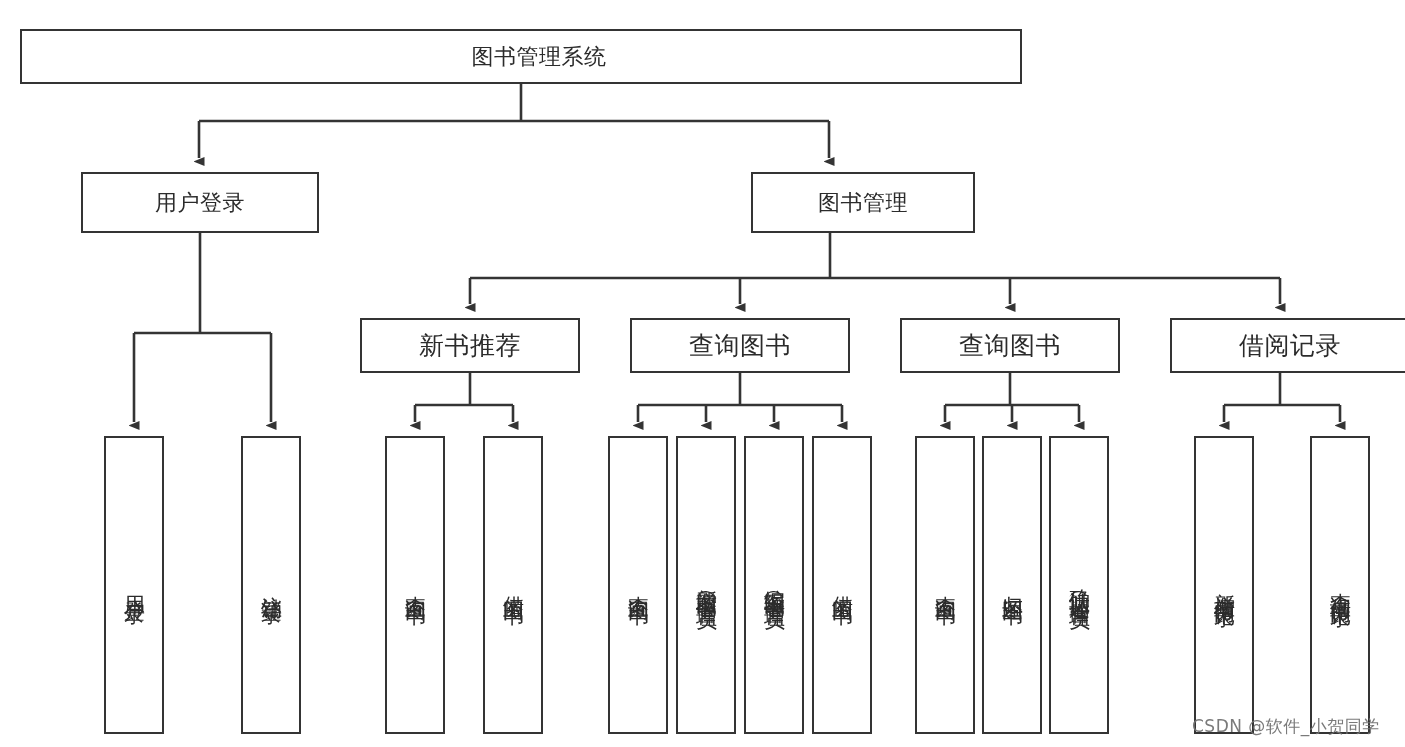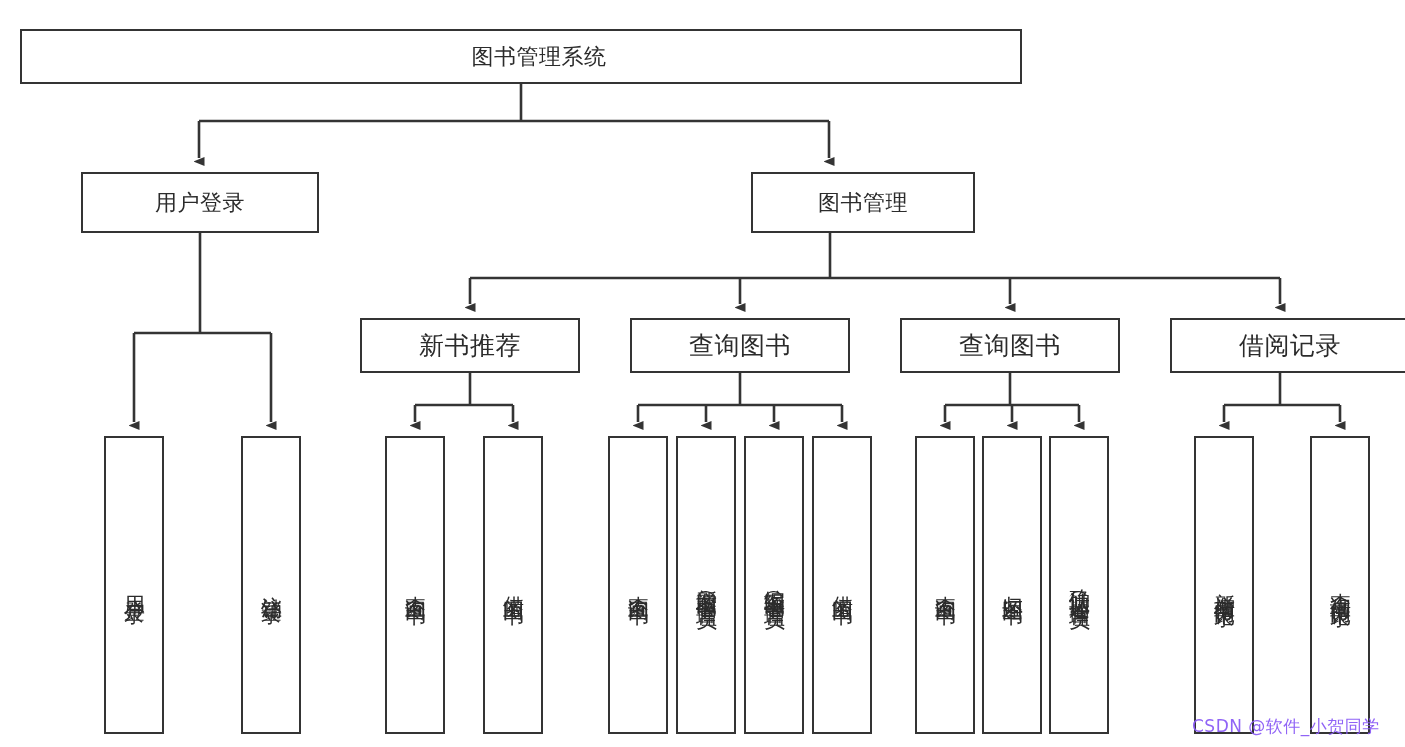--- a/index.html
+++ b/index.html
@@ -46,21 +46,21 @@
     writing-mode: vertical-rl;
     text-orientation: upright;
     -webkit-writing-mode: vertical-rl;
     letter-spacing: 3px;
     font-size: 21px;
   }
   .node.root .node-label { font-size: 22px; }
   .node.level2 .node-label { font-size: 22px; }
   .watermark {
     position: absolute;
-    color: #8b5cf6;
+    color: #737373;
     font-size: 17px;
     letter-spacing: 0.5px;
     white-space: nowrap;
     opacity: 0.95;
   }
 </style>
 </head>
 <body>
 
 <div id="canvas">

